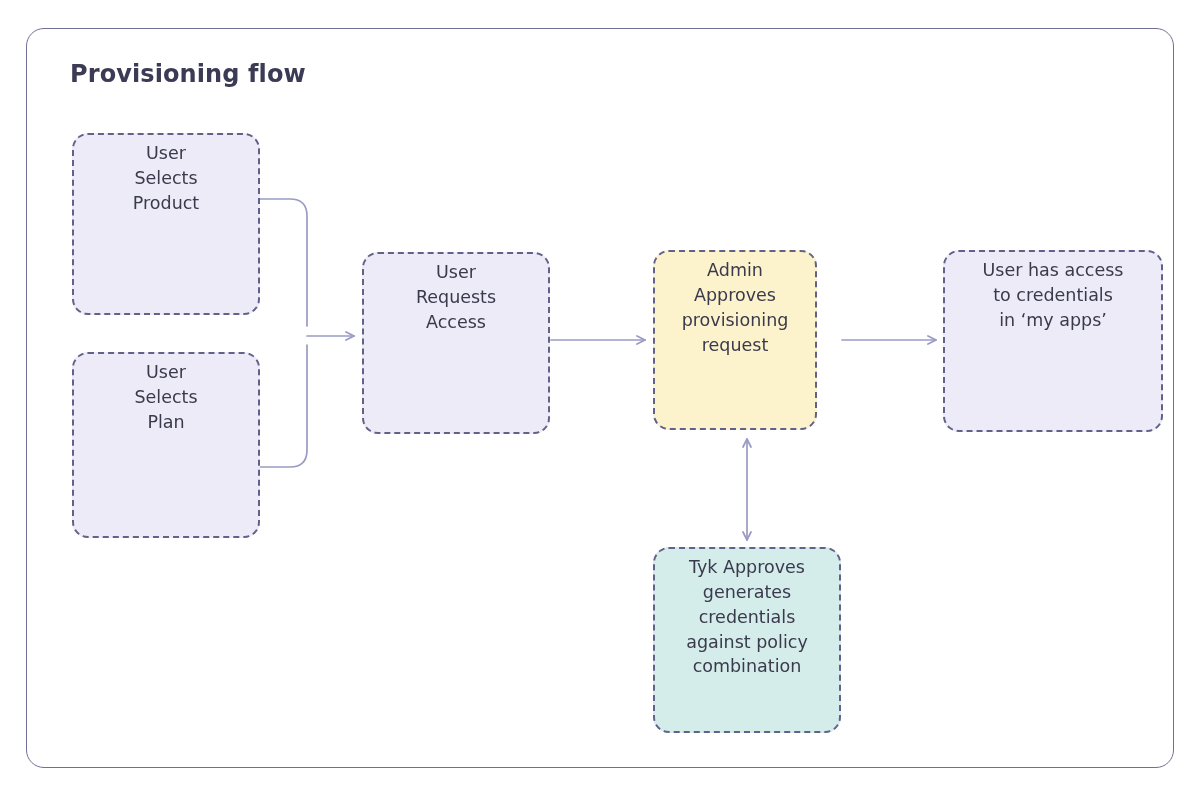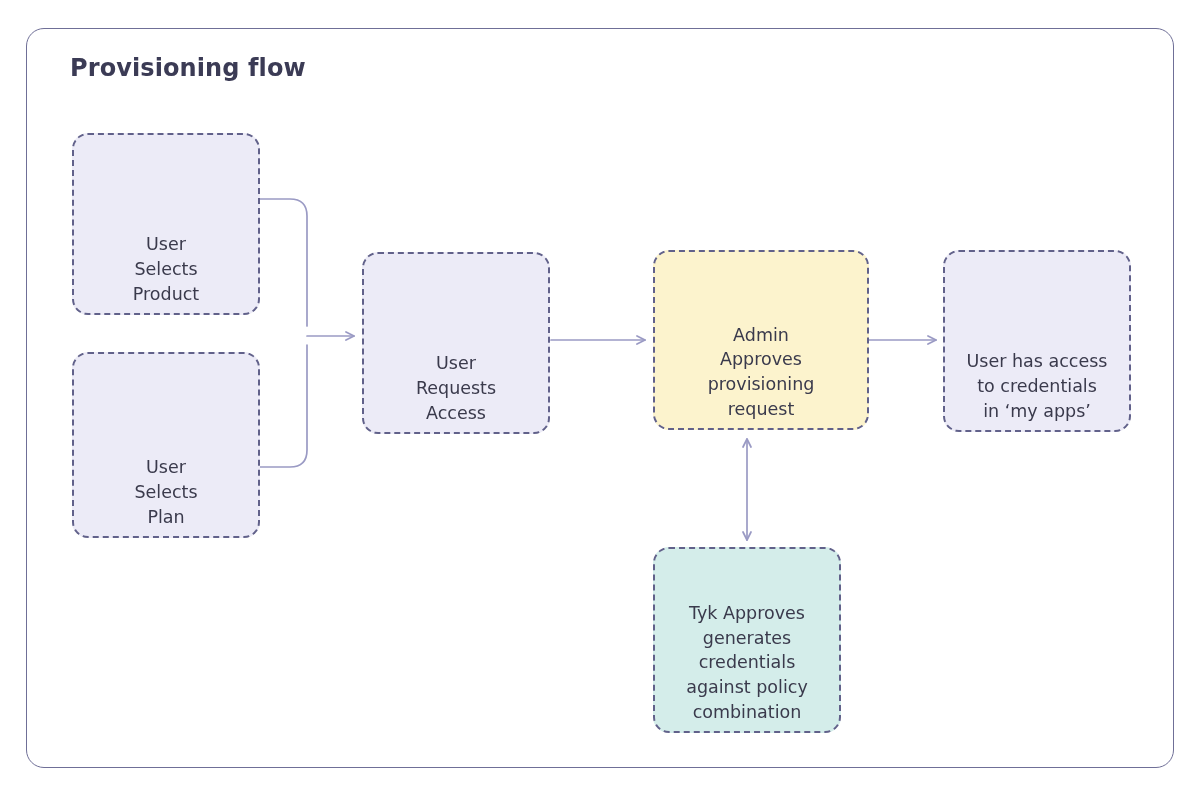--- a/index.html
+++ b/index.html
@@ -31,21 +31,21 @@
     height: 740px;
     box-sizing: border-box;
     border: 1.6px solid #6f6f97;
     border-radius: 18px;
     background: #ffffff;
   }
 
   #diagram-title {
     position: absolute;
     left: 70px;
-    top: 54px;
+    top: 60px;
     font-size: 24px;
     font-weight: 600;
     color: #3b3b55;
     letter-spacing: 0.1px;
     white-space: nowrap;
   }
 
   
   #connectors {
     position: absolute;
@@ -54,21 +54,21 @@
     width: 1201px;
     height: 800px;
   }
 
   .node {
     position: absolute;
     box-sizing: border-box;
     border: 2.2px dashed #61618a;
     border-radius: 16px;
     display: flex;
-    align-items: flex-end;
+    align-items: flex-start;
     justify-content: center;
     text-align: center;
     font-size: 17.5px;
     line-height: 1.42;
     color: #3a3a4c;
     padding: 6px 10px;
   }
   .node .node-label {
     white-space: pre-line;
     display: block;
@@ -121,28 +121,28 @@
 Selects
 Plan</span>
   </div>
 
   <div class="node fill-lavender" style="left:362px; top:252px; width:188px; height:182px;">
     <span class="node-label">User
 Requests
 Access</span>
   </div>
 
-  <div class="node fill-yellow" style="left:653px; top:250px; width:216px; height:180px;">
+  <div class="node fill-yellow" style="left:653px; top:250px; width:164px; height:180px;">
     <span class="node-label">Admin
 Approves
 provisioning
 request</span>
   </div>
 
-  <div class="node fill-lavender" style="left:943px; top:250px; width:188px; height:182px;">
+  <div class="node fill-lavender" style="left:943px; top:250px; width:220px; height:182px;">
     <span class="node-label">User has access
 to credentials
 in ‘my apps’</span>
   </div>
 
   <div class="node fill-teal" style="left:653px; top:547px; width:188px; height:186px;">
     <span class="node-label">Tyk Approves
 generates
 credentials
 against policy

